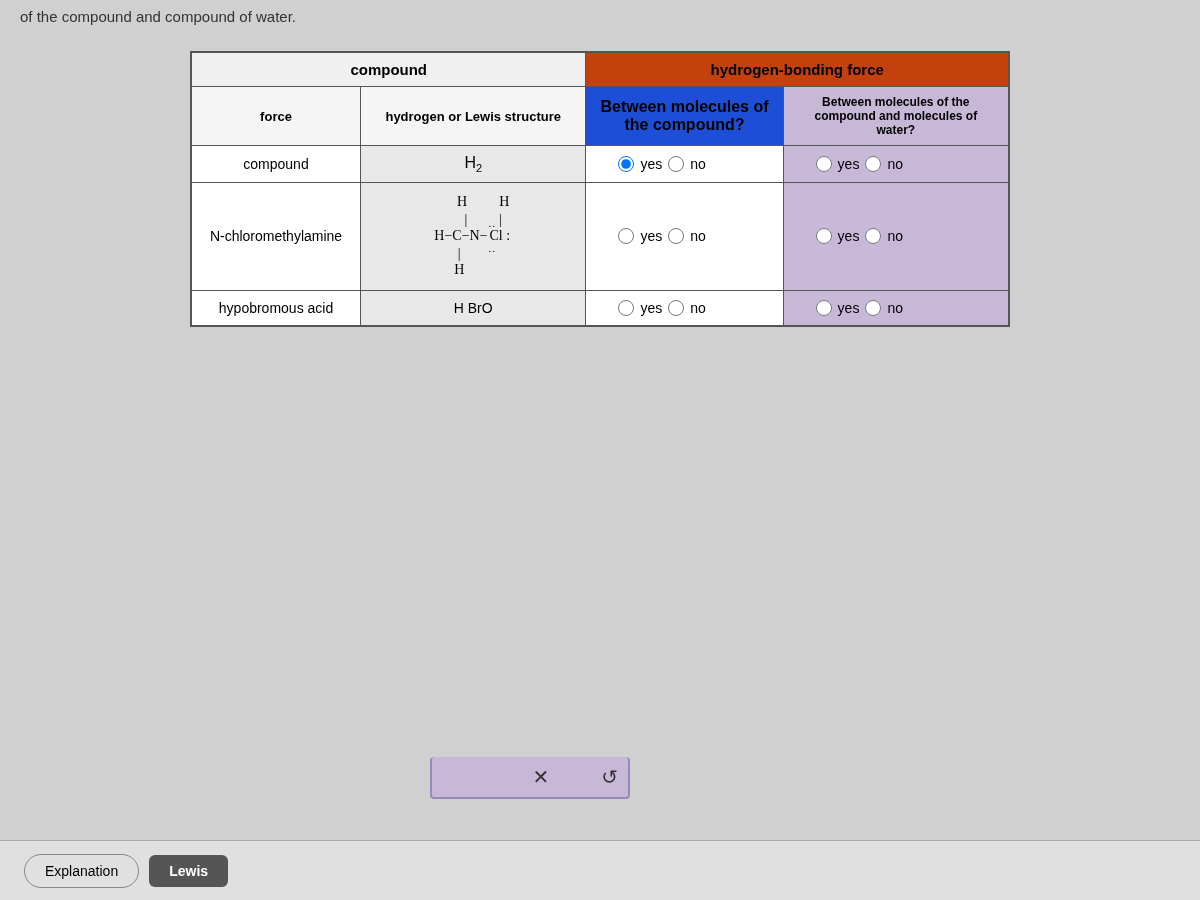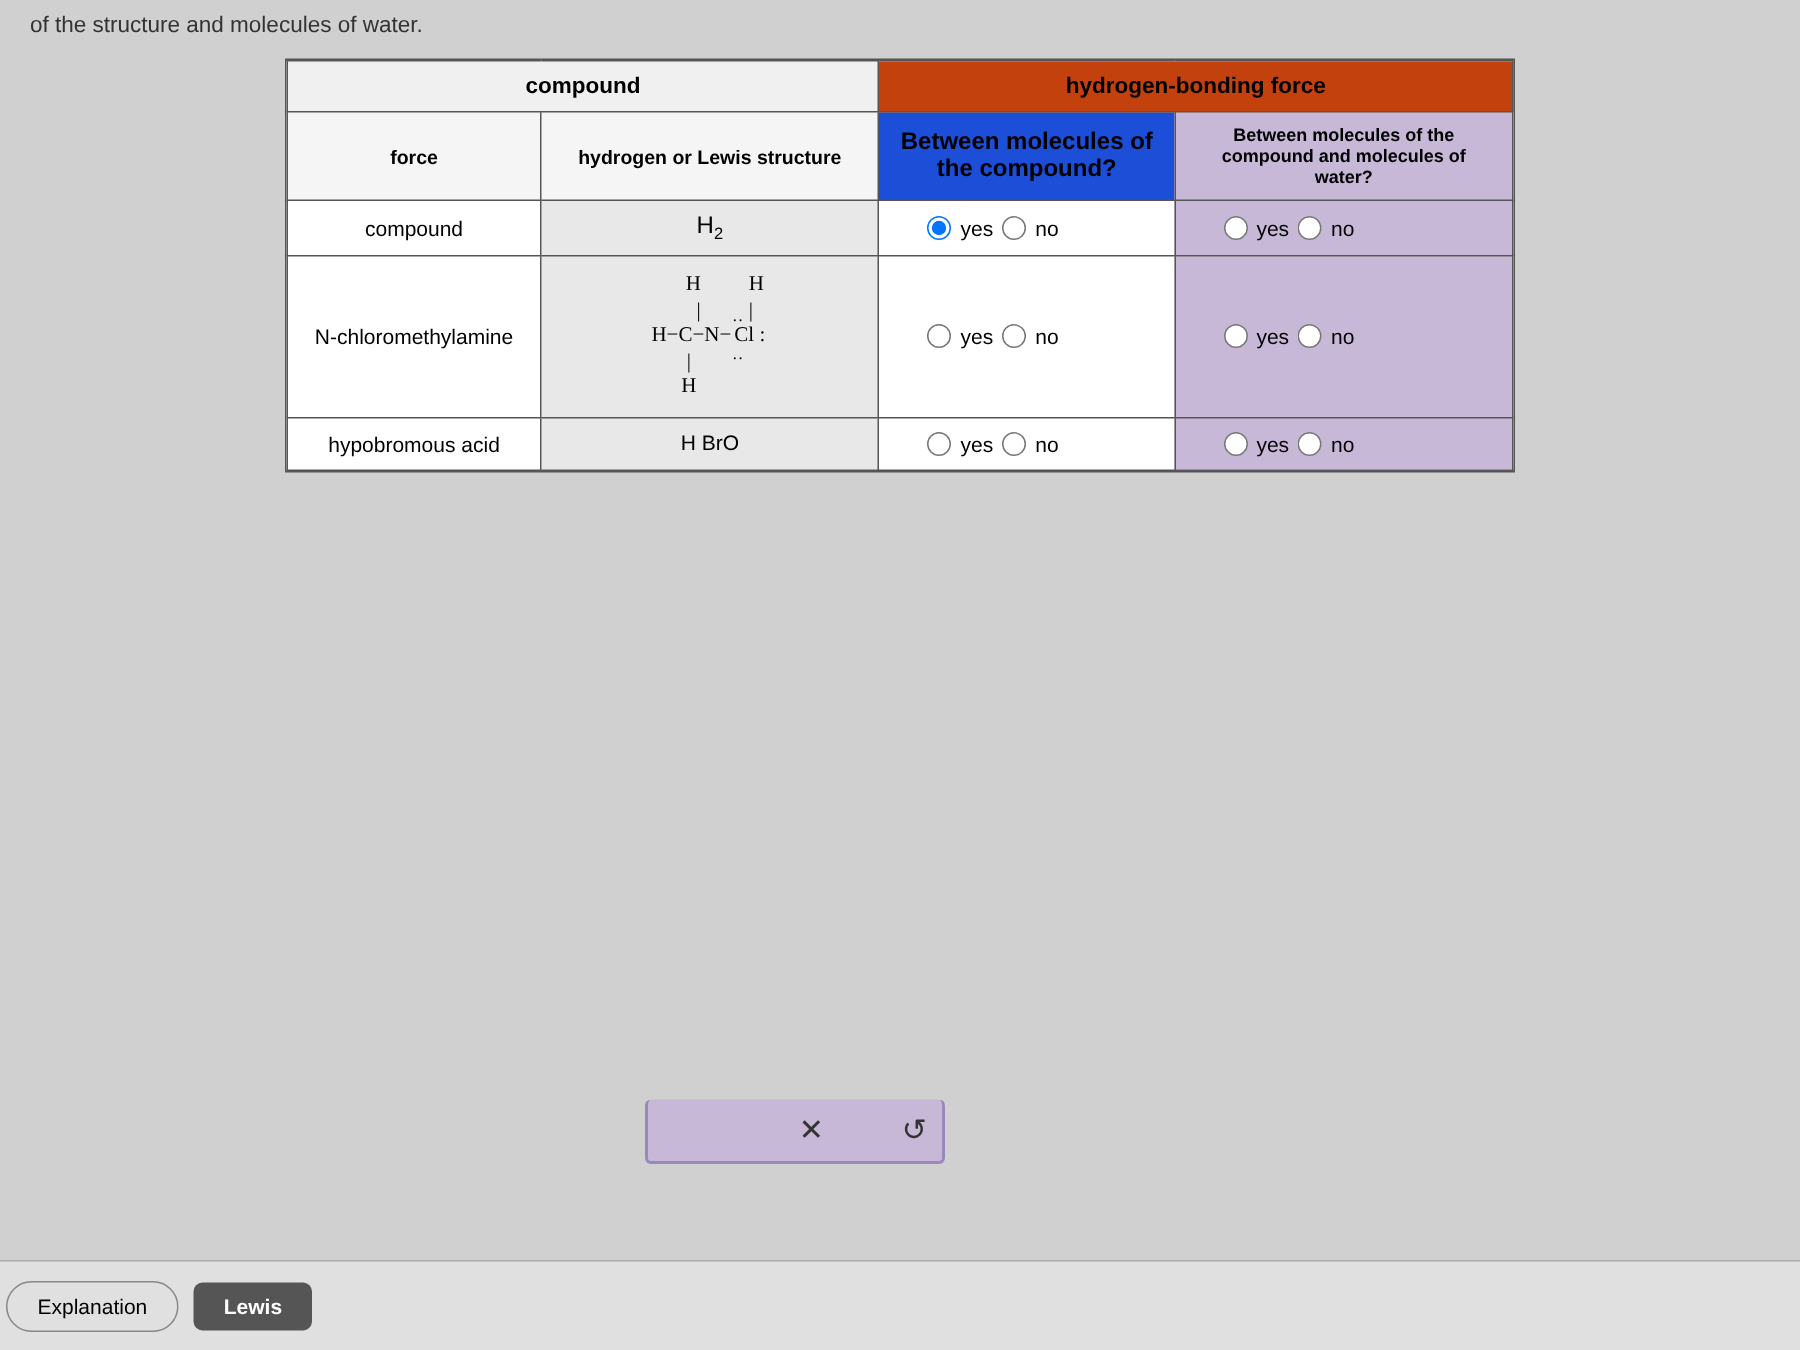--- a/index.html
+++ b/index.html
@@ -18,21 +18,21 @@
       font-size: 15px;
       color: #333;
     }
 
     .main-content {
       padding: 10px 30px;
     }
 
     .table-wrapper {
       width: 820px;
-      margin: 0 auto;
+      margin: 12px auto;
       border: 1.5px solid #555;
     }
 
     table {
       width: 100%;
       border-collapse: collapse;
       background: #fff;
     }
 
     th, td {
@@ -92,21 +92,21 @@
     .bottom-bar {
       position: absolute;
       bottom: 0;
       left: 0;
       width: 100%;
       height: 60px;
       background: #e0e0e0;
       border-top: 1px solid #aaa;
       display: flex;
       align-items: center;
-      padding: 0 4px;
+      padding: 0 24px;
       gap: 10px;
     }
 
     .btn-explanation {
       background: #e0e0e0;
       border: 1.5px solid #888;
       border-radius: 20px;
       padding: 8px 20px;
       font-size: 14px;
       cursor: pointer;
@@ -190,21 +190,21 @@
     }
 
     sub {
       font-size: 11px;
     }
   </style>
 </head>
 <body>
 
 <div class="page-header">
-  <span>of the structure and molecules of water.</span>
+  <span>of the compound and compound of water.</span>
 </div>
 
 <div class="main-content">
   <div class="table-wrapper">
     <table>
       <thead>
 
         <tr>
           <th colspan="2" class="header-compound">
             <span>compound</span>

